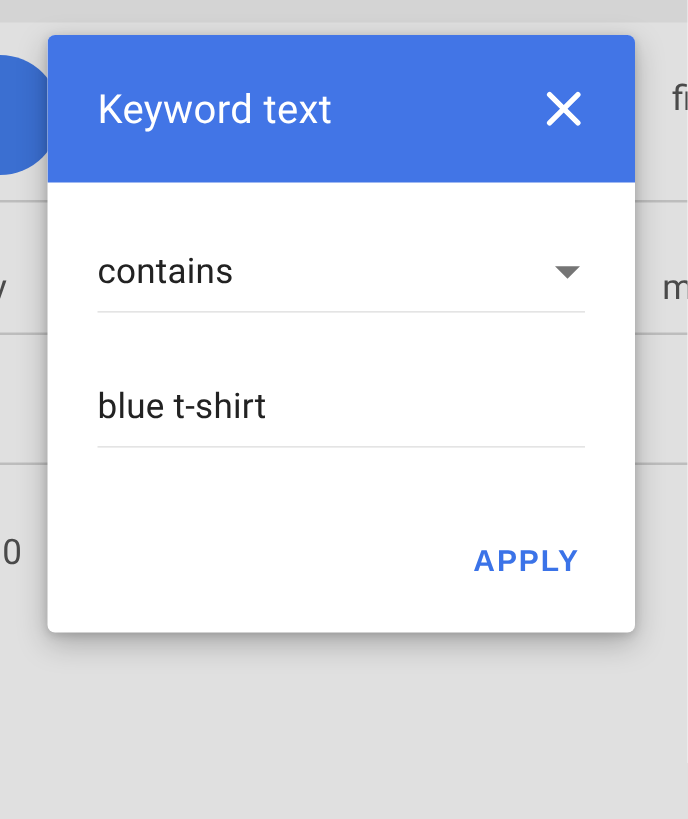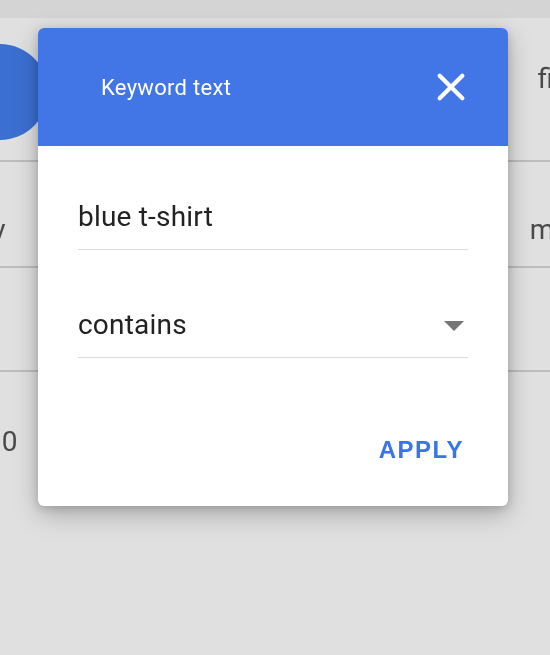--- a/index.html
+++ b/index.html
@@ -68,24 +68,23 @@
     }
     .dialog-header {
       background: #4275e6;
       color: #fff;
       display: flex;
       align-items: center;
       justify-content: space-between;
       padding: 36px 34px 36px 40px;
     }
     .dialog-title {
-      font-size: 22px;
+      font-size: 32px;
       font-weight: 400;
       letter-spacing: 0.3px;
-      margin-left: 23px;
     }
     .close-btn {
       background: none;
       border: none;
       cursor: pointer;
       padding: 6px;
       display: flex;
       align-items: center;
       justify-content: center;
     }
@@ -160,23 +159,23 @@
     <span class="dialog-title">Keyword text</span>
     <button class="close-btn">
       <svg viewBox="0 0 24 24">
         <line x1="4" y1="4" x2="20" y2="20"></line>
         <line x1="20" y1="4" x2="4" y2="20"></line>
       </svg>
     </button>
   </div>
   <div class="dialog-body">
     <div class="field">
-      <span class="field-text">blue t-shirt</span>
+      <span class="field-text">contains</span>
+      <span class="dropdown-caret"></span>
     </div>
     <div class="field">
-      <span class="field-text">contains</span>
-      <span class="dropdown-caret"></span>
+      <span class="field-text">blue t-shirt</span>
     </div>
   </div>
   <div class="dialog-actions">
     <button class="apply-btn">APPLY</button>
   </div>
 </div>
 
 </body></html>

